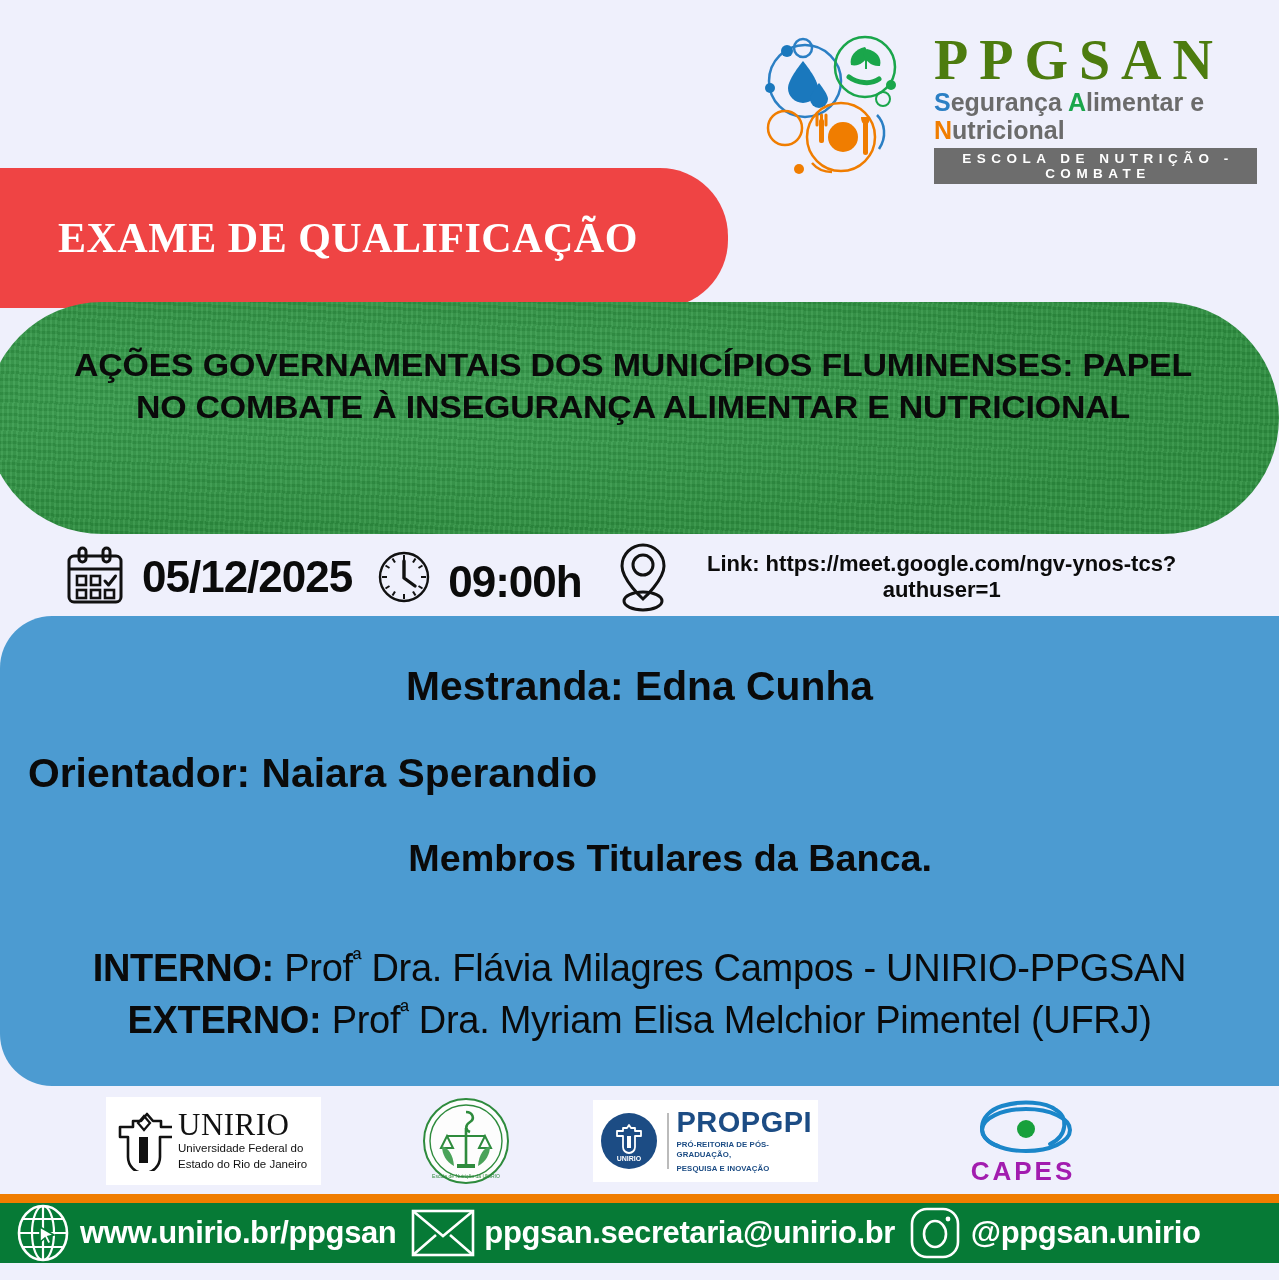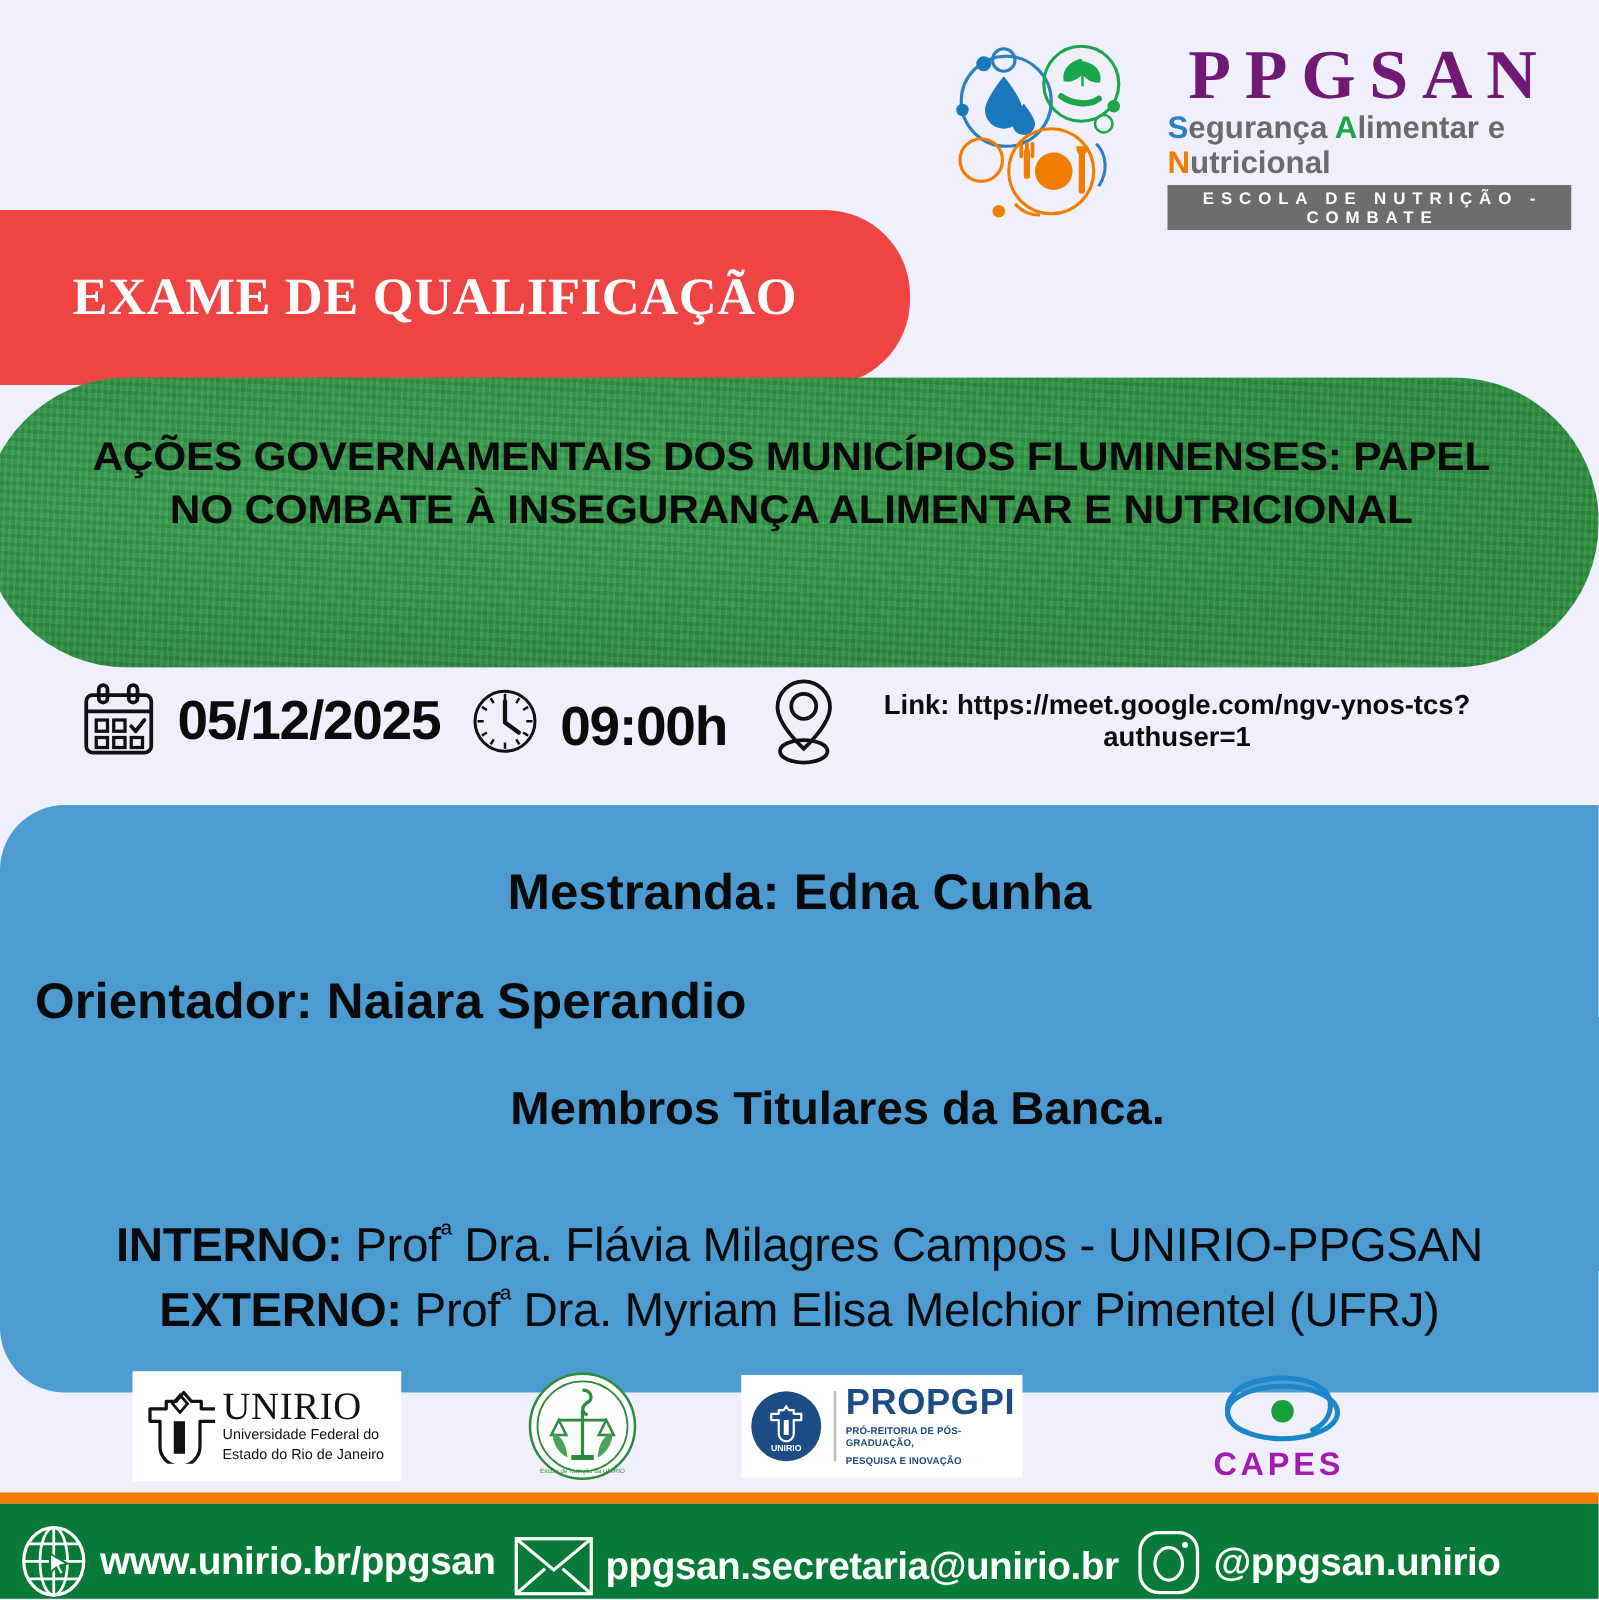--- a/index.html
+++ b/index.html
@@ -10,21 +10,21 @@
     overflow: hidden;
   }
   .poster { position: relative; width: 1279px; height: 1280px; background: #eff0fc; }
 
   
   .ppgsan-logo { position: absolute; right: 22px; top: 30px; width: 500px; height: 155px;
                  display: flex; align-items: center; gap: 12px; }
   .ppgsan-mark { width: 165px; height: 150px; flex: none; }
   .ppgsan-txt { display: flex; flex-direction: column; align-items: stretch; flex: 1; }
   .ppgsan-word { font-family: "Liberation Serif", serif; font-weight: bold; font-size: 56px;
-                 letter-spacing: 11px; color: #701a75; line-height: 1.0; text-align: center; }
+                 letter-spacing: 11px; color: #4d7c0f; line-height: 1.0; }
   .ppgsan-l1 { font-size: 25px; font-weight: bold; color: #6b6b6b; line-height: 1.12; margin-top: 2px; }
   .ppgsan-l2 { font-size: 25px; font-weight: bold; color: #6b6b6b; line-height: 1.12; }
   .ppgsan-l2 .s { color: #2b7fc4; } .ppgsan-l2 .a { color: #1aa64b; } .ppgsan-l2 .n { color: #f07d00; }
   .ppgsan-bar { background: #6d6d6d; color: #fff; font-size: 13.5px; font-weight: bold;
                 letter-spacing: 5.5px; text-align: center; padding: 3px 0 3px 5px; margin-top: 4px; }
 
   
   .orange-pill { position: absolute; left: 0; top: 168px; width: 728px; height: 140px;
                  background: #ef4444; border-radius: 0 68px 68px 0;
                  display: flex; align-items: center; }
@@ -51,21 +51,21 @@
   .info-item.date { margin-left: 62px; }
   .info-item .ico { flex: none; }
   .info-txt { font-size: 44px; font-weight: bold; color: #0b0b0b; margin-left: 14px;
               letter-spacing: -1px; }
   .info-item.time { margin-left: 22px; align-items: flex-end; }
   .info-item.link { margin-left: 30px; }
   .link-txt { font-size: 22px; font-weight: bold; color: #0b0b0b; margin-left: 12px;
               line-height: 1.18; text-align: center; width: 512px; }
 
   
-  .blue-panel { position: absolute; left: 0; top: 644px; width: 1279px; height: 470px;
+  .blue-panel { position: absolute; left: 0; top: 616px; width: 1279px; height: 470px;
                 background: #4c9bd1; border-radius: 52px 0 0 52px; }
   .l-mestranda { position: absolute; top: 48px; width: 100%; text-align: center;
                  font-size: 40px; font-weight: bold; color: #0a0a0a; transform: scaleX(1.02); }
   .l-orientador { position: absolute; top: 135px; left: 28px; font-size: 40px; font-weight: bold;
                   color: #0a0a0a; transform: scaleX(1.02); transform-origin: left; }
   .l-membros { position: absolute; top: 222px; width: 100%; text-align: center;
                font-size: 37px; font-weight: bold; color: #0a0a0a; padding-left: 60px;
                transform: scaleX(1.02); }
   .l-interno, .l-externo { position: absolute; width: 100%; text-align: center;
                            font-size: 38px; color: #0a0a0a; letter-spacing: -0.3px; }
@@ -95,22 +95,22 @@
   .propgpi-small { font-size: 7.8px; color: #1c4c84; line-height: 1.3; margin-top: 3px;
                    font-weight: bold; letter-spacing: .1px; }
   .capes-box { margin-left: 150px; display: flex; flex-direction: column; align-items: center; }
   .capes-mark { width: 110px; height: 62px; }
   .capes-word { font-size: 26px; font-weight: bold; color: #a21caf; letter-spacing: 3px;
                 margin-top: -2px; }
 
   
   .orange-strip { position: absolute; left: 0; top: 1194px; width: 1279px; height: 9px;
                   background: #f07d00; }
-  .footer { position: absolute; left: 0; top: 1203px; width: 1279px; height: 76px;
-            background: #067a36; display: flex; align-items: flex-end; }
+  .footer { position: absolute; left: 0; top: 1203px; width: 1279px; height: 60px;
+            background: #067a36; display: flex; align-items: center; }
   .f-item { display: flex; align-items: center; }
   .f-item .ico { flex: none; }
   .f-txt { color: #fff; font-size: 31px; font-weight: bold; margin-left: 8px; letter-spacing: -.4px; }
   .f-web { margin-left: 14px; }
   .f-mail { margin-left: 14px; }
   .f-insta { margin-left: 12px; }
 </style>
 </head>
 <body>
 

